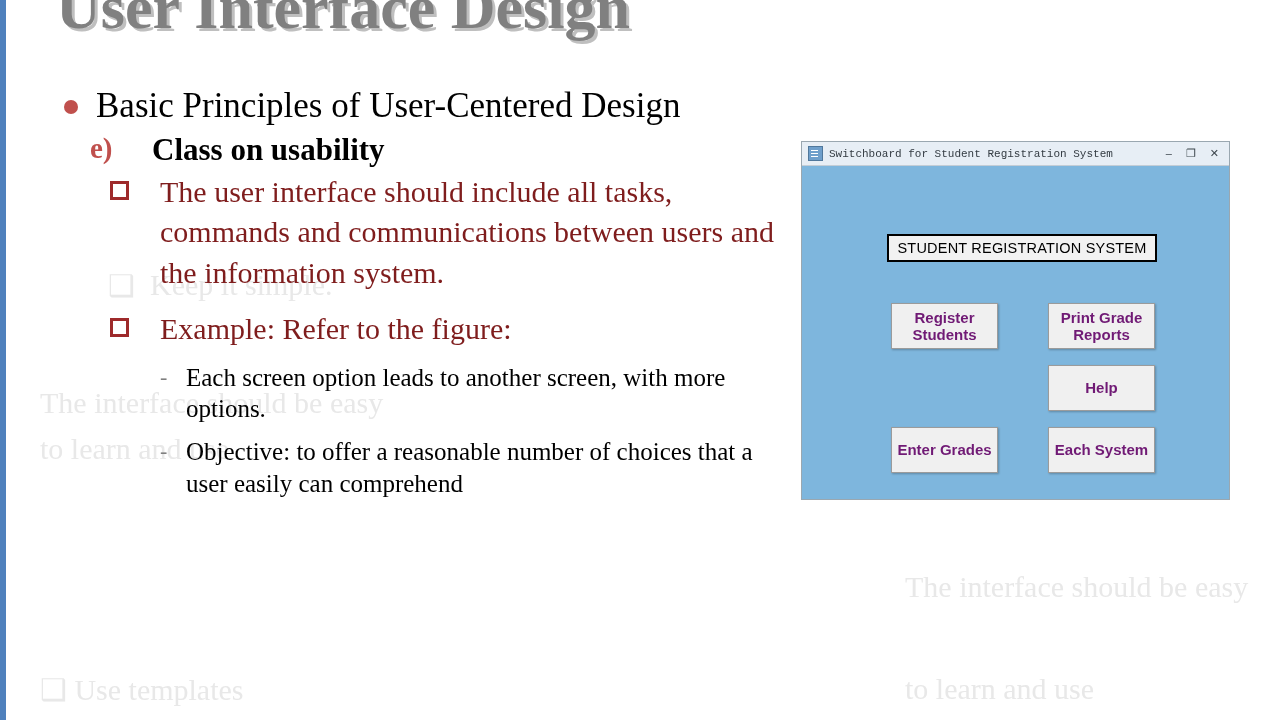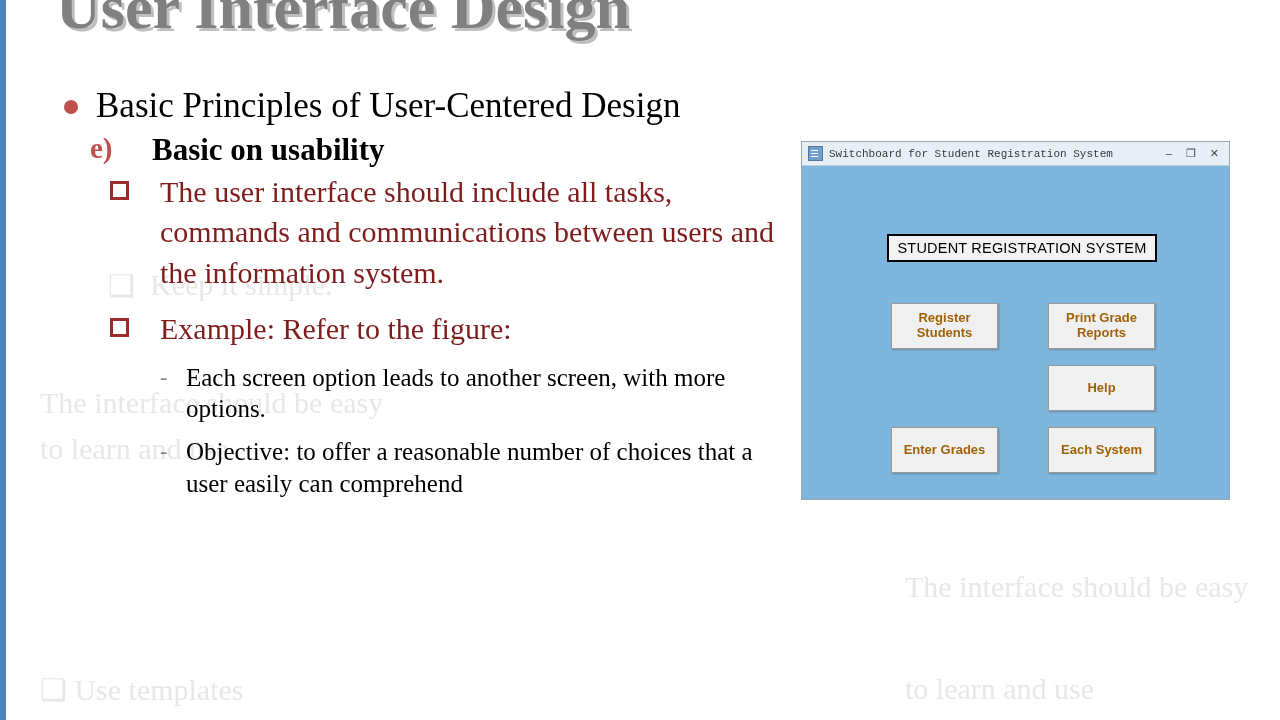--- a/index.html
+++ b/index.html
@@ -202,23 +202,23 @@
   }
   .sb-btn {
     position: absolute;
     width: 107px;
     height: 46px;
     background: #f0f0f0;
     border: 1px solid #9b9b9b;
     box-shadow: 1px 1px 2px rgba(0,0,0,0.25);
     box-sizing: border-box;
     font-family: "Liberation Sans", sans-serif;
-    font-size: 13px;
-    font-weight: bold;
-    color: #a16207;
+    font-size: 15px;
+    font-weight: bold;
+    color: #701a75;
     display: flex;
     align-items: center;
     justify-content: center;
     text-align: center;
     line-height: 1.15;
   }
   .col-left { left: 89px; }
   .col-right { left: 246px; }
   .row1 { top: 137px; }
   .row2 { top: 199px; }
@@ -241,21 +241,21 @@
 
 <div class="content">
 
   <div class="lvl1">
     <span class="bullet"></span>
     <span>Basic Principles of User-Centered Design</span>
   </div>
 
   <div class="lvl2">
     <span class="marker">e)</span>
-    <span>Basic on usability</span>
+    <span>Class on usability</span>
   </div>
 
   <div class="lvl3">
     <span class="sq"></span>
     <span>The user interface should include all tasks, commands and communications between users and the information system.</span>
   </div>
 
   <div class="lvl3" style="margin-top:16px;">
     <span class="sq"></span>
     <span>Example: Refer to the figure:</span>

